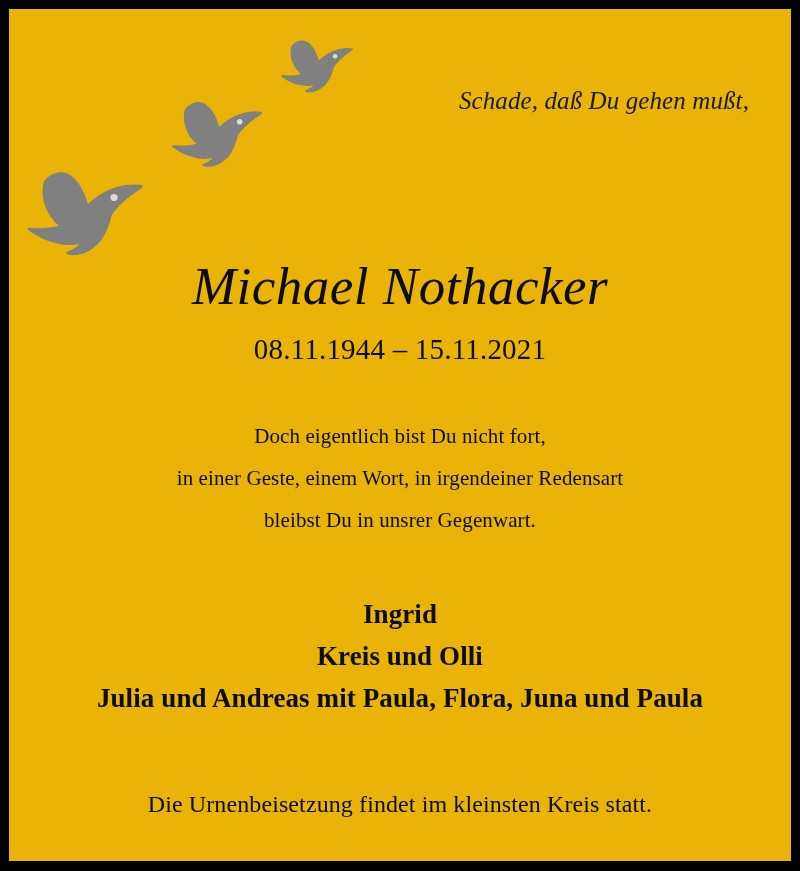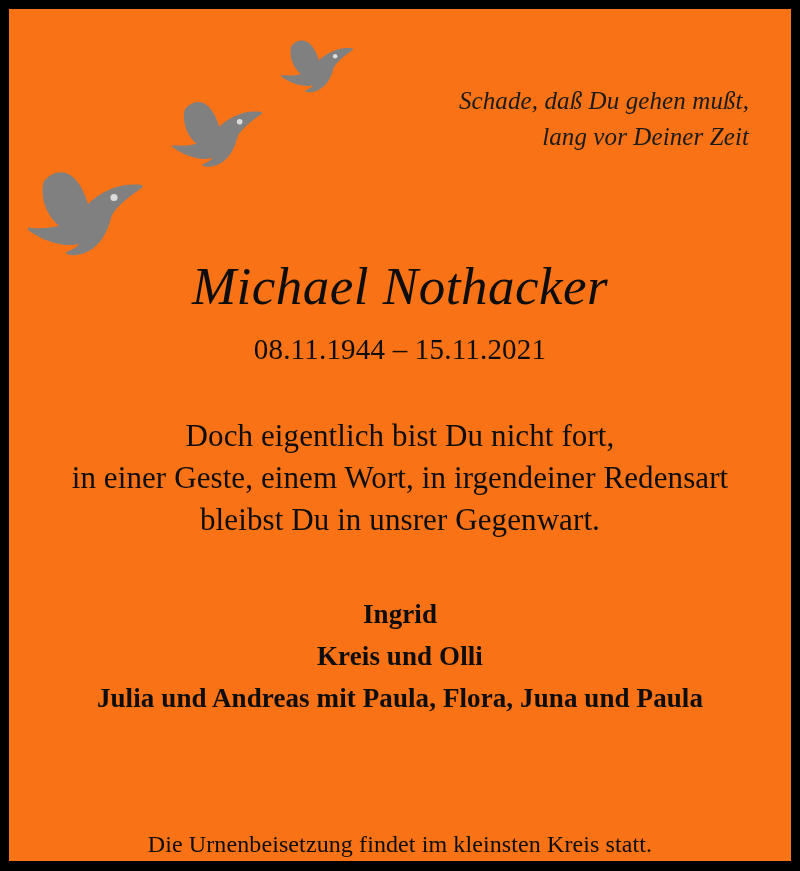--- a/index.html
+++ b/index.html
@@ -15,21 +15,21 @@
     box-sizing: border-box;
     background: #000000;
     padding: 9px 9px 10px 9px;
     overflow: hidden;
   }
 
   .notice-inner {
     position: relative;
     width: 100%;
     height: 100%;
-    background: #f97316;
+    background: #eab308;
     box-sizing: border-box;
     overflow: hidden;
   }
 
   
   .birds {
     position: absolute;
     left: 0;
     top: 0;
     width: 100%;
@@ -83,37 +83,37 @@
     margin-top: 14px;
     font-size: 29px;
     line-height: 36px;
     letter-spacing: 0.2px;
     white-space: nowrap;
     font-family: Liberation Serif, serif;
   }
 
   .verse {
     margin-top: 48px;
-    font-size: 31px;
+    font-size: 21px;
     line-height: 42px;
     letter-spacing: 0.1px;
   }
   .verse-line { display: block; white-space: nowrap; }
 
   .mourners {
     margin-top: 52px;
     font-size: 27px;
     line-height: 42px;
     letter-spacing: 0.1px;
     font-weight: bold;
   }
   .mourner-line { display: block; white-space: nowrap; }
 
   .closing {
-    margin-top: 108px;
+    margin-top: 68px;
     font-size: 24px;
     line-height: 34px;
     letter-spacing: 0.1px;
     white-space: nowrap;
   }
 </style>
 </head>
 <body>
 
 <div class="notice">
@@ -133,21 +133,20 @@
 
       <svg class="bird bird-3" viewBox="0 0 128 98" aria-hidden="true">
         <path fill="#808080" d="M24.5 18.5 C33 9.5 45 9 53 17 C60.5 24.5 64.5 34.5 67 43 C74 36 84 29.5 95.5 26 C103 23.7 111 23 119.5 23.8 C121.8 24 122.6 25.6 120.7 26.9 C113 32 105.5 37.6 99.5 43.6 C95.8 47.3 92.8 51 90.6 54.8 C88.5 63.5 85.5 71.2 81.3 77.4 C75.5 86 67.5 91.5 58 93.6 C53.5 94.6 49.5 94.4 46.2 93.2 C44.6 92.6 44.8 91.2 46.5 90.6 C51.5 88.8 55.5 86.2 58.5 83 C53 84.2 47 84.4 40.5 83.4 C29 81.6 17.5 76.5 7.5 69.2 C5.8 68 6.5 66.5 8.6 66.7 C19.5 67.8 29.5 67.2 38 64.8 C33.5 61 29.8 56.5 27 51.4 C22 42.2 20.5 31.5 22.3 22.8 C22.7 20.8 23.4 19.6 24.5 18.5 Z"></path>
         <circle cx="93" cy="36.5" r="3.6" fill="#dcdcdc"></circle>
       </svg>
 
     </div>
 
     <div class="quote">
       <span class="quote-line">Schade, daß Du gehen mußt,</span>
-      <span class="quote-line">lang vor Deiner Zeit</span>
     </div>
 
     <div class="body-block">
 
       <div class="deceased-name">Michael Nothacker</div>
 
       <div class="life-dates">08.11.1944 – 15.11.2021</div>
 
       <div class="verse">
         <span class="verse-line">Doch eigentlich bist Du nicht fort,</span>

